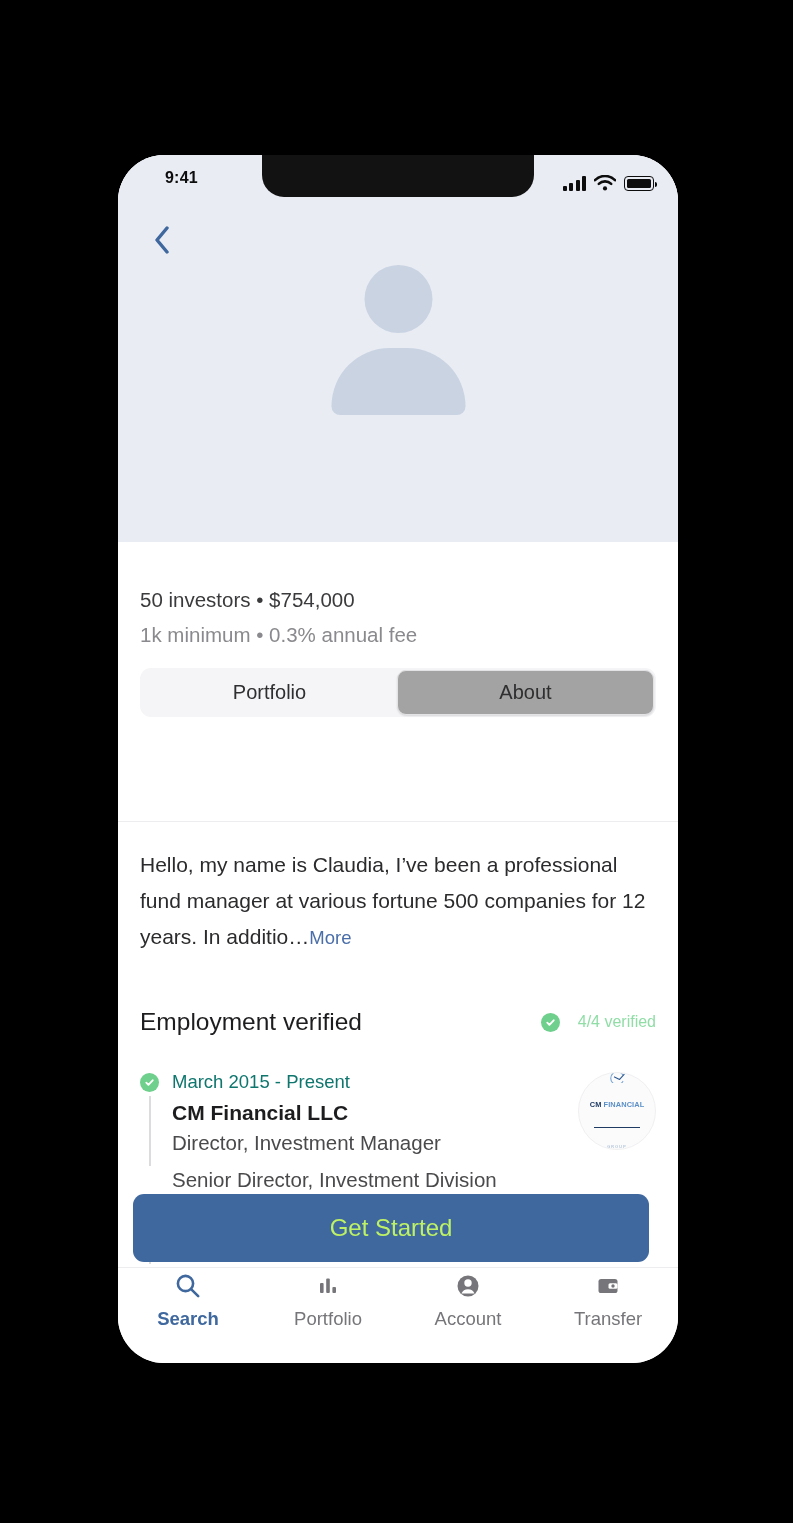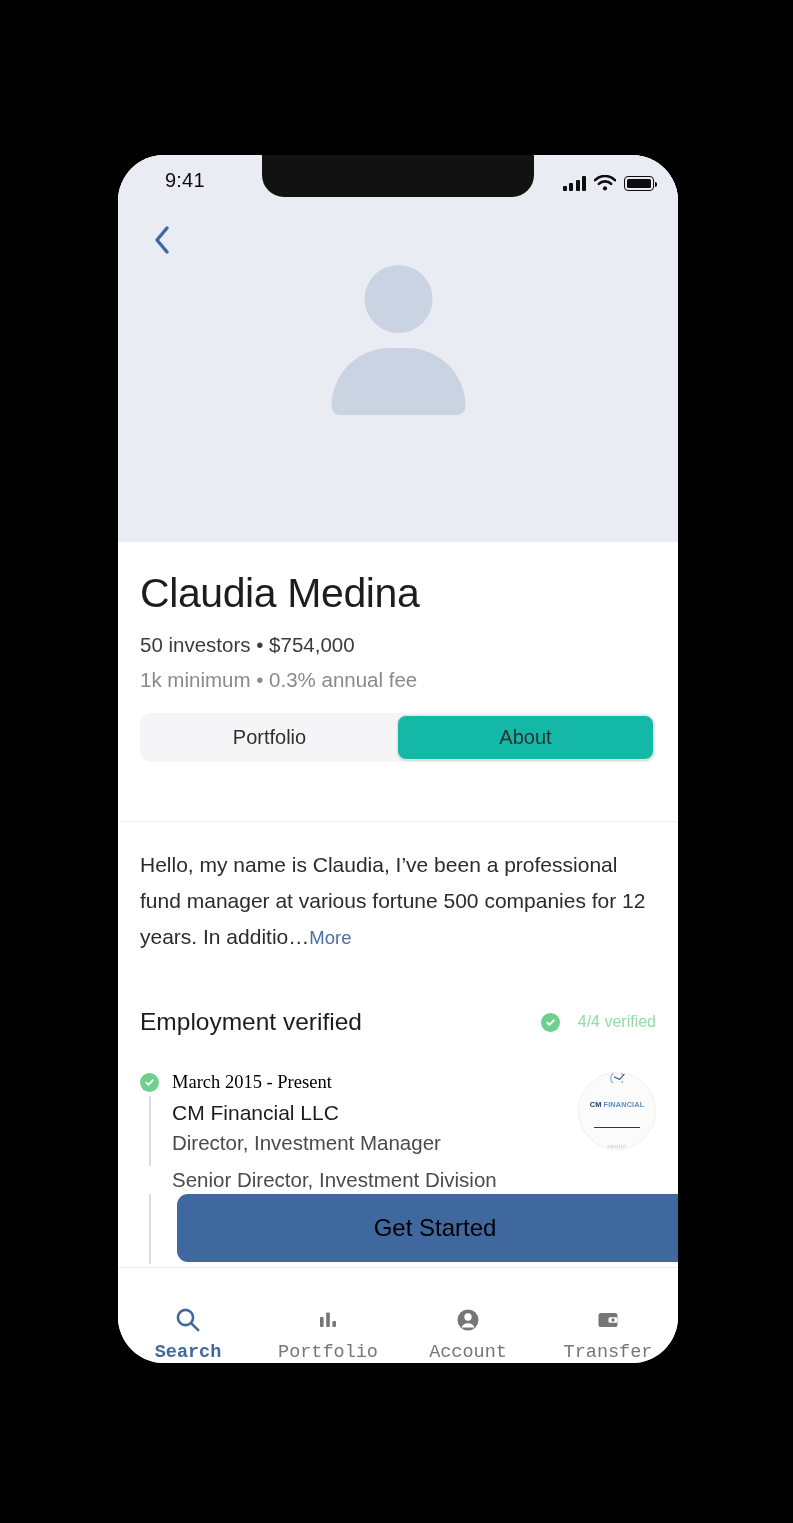--- a/index.html
+++ b/index.html
@@ -48,22 +48,22 @@
     width: 272px;
     height: 42px;
     background: #121212;
     border-bottom-left-radius: 22px;
     border-bottom-right-radius: 22px;
   }
   .status-time {
     position: absolute;
     left: 47px;
     top: 14px;
-    font-size: 20px;
-    font-weight: normal;
+    font-size: 16px;
+    font-weight: bold;
     color: #0d0d0d;
     letter-spacing: .2px;
   }
   .status-icons {
     position: absolute;
     right: 24px;
     top: 16px;
     display: flex;
     align-items: flex-end;
     gap: 8px;
@@ -176,21 +176,21 @@
     flex: 1;
     display: flex;
     align-items: center;
     justify-content: center;
     font-size: 20px;
     color: #2f2f31;
     border-radius: 9px;
     cursor: pointer;
   }
   .seg-item.active {
-    background: #14b8a6;
+    background: #a3a3a3;
     border: 1px solid #e3e3e6;
     box-shadow: 0 1px 2px rgba(0,0,0,.12);
   }
 
   .divider {
     position: absolute;
     left: 0;
     top: 666px;
     width: 100%;
     height: 1px;
@@ -269,28 +269,27 @@
   .emp-line {
     position: absolute;
     left: 9px;
     top: 26px;
     width: 1.5px;
     height: calc(100% - 22px);
     background: #dcdcdf;
   }
   .emp-date {
     font-size: 18.5px;
-    color: #000000;
+    color: #0f766e;
     line-height: 1.3;
-    font-family: Liberation Serif, serif;
   }
   .emp-company {
     margin-top: 7px;
     font-size: 21px;
-    font-weight: normal;
+    font-weight: bold;
     color: #1d1d1f;
   }
   .emp-role {
     margin-top: 6px;
     font-size: 20.5px;
     color: #4a4a4c;
   }
   .emp-logo {
     position: absolute;
     right: 0;
@@ -328,45 +327,43 @@
 
   
   .cta {
     position: absolute;
     left: 15px;
     bottom: 101px;
     width: 516px;
     height: 68px;
     background: #3f689e;
     border-radius: 11px;
-    color: #000000;
+    color: #bef264;
     font-size: 24px;
     display: flex;
     align-items: center;
     justify-content: center;
     border: none;
     cursor: pointer;
     z-index: 5;
     font-family: "Liberation Sans", sans-serif;
-    margin-left: 44px;
   }
 
   
   .tabbar {
     position: absolute;
     left: 0; bottom: 0;
     width: 100%;
     height: 96px;
     background: #ffffff;
     border-top: 1px solid #ededf0;
     display: flex;
-    align-items: flex-end;
-    padding-top: 12px;
+    align-items: flex-start;
+    padding-top: 4px;
     z-index: 6;
-    font-family: Liberation Mono, monospace;
   }
   .tab {
     flex: 1;
     display: flex;
     flex-direction: column;
     align-items: center;
     gap: 8px;
     cursor: pointer;
   }
   .tab-icon { height: 28px; display: flex; align-items: center; justify-content: center; }
@@ -407,21 +404,20 @@
       </div>
     </div>
 
     <div class="back-btn">
       <svg width="16" height="28" viewBox="0 0 16 28">
         <path d="M13 2 L3 14 L13 26" stroke="#3f689e" stroke-width="3.4" fill="none" stroke-linecap="round" stroke-linejoin="round"></path>
       </svg>
     </div>
 
     <div class="info-block">
-      <div class="name">Claudia Medina</div>
       <div class="stat-line-1">50 investors • $754,000</div>
       <div class="stat-line-2">1k minimum • 0.3% annual fee</div>
 
       <div class="segment">
         <div class="seg-item">Portfolio</div>
         <div class="seg-item active">About</div>
       </div>
     </div>
 
     <div class="divider"></div>

